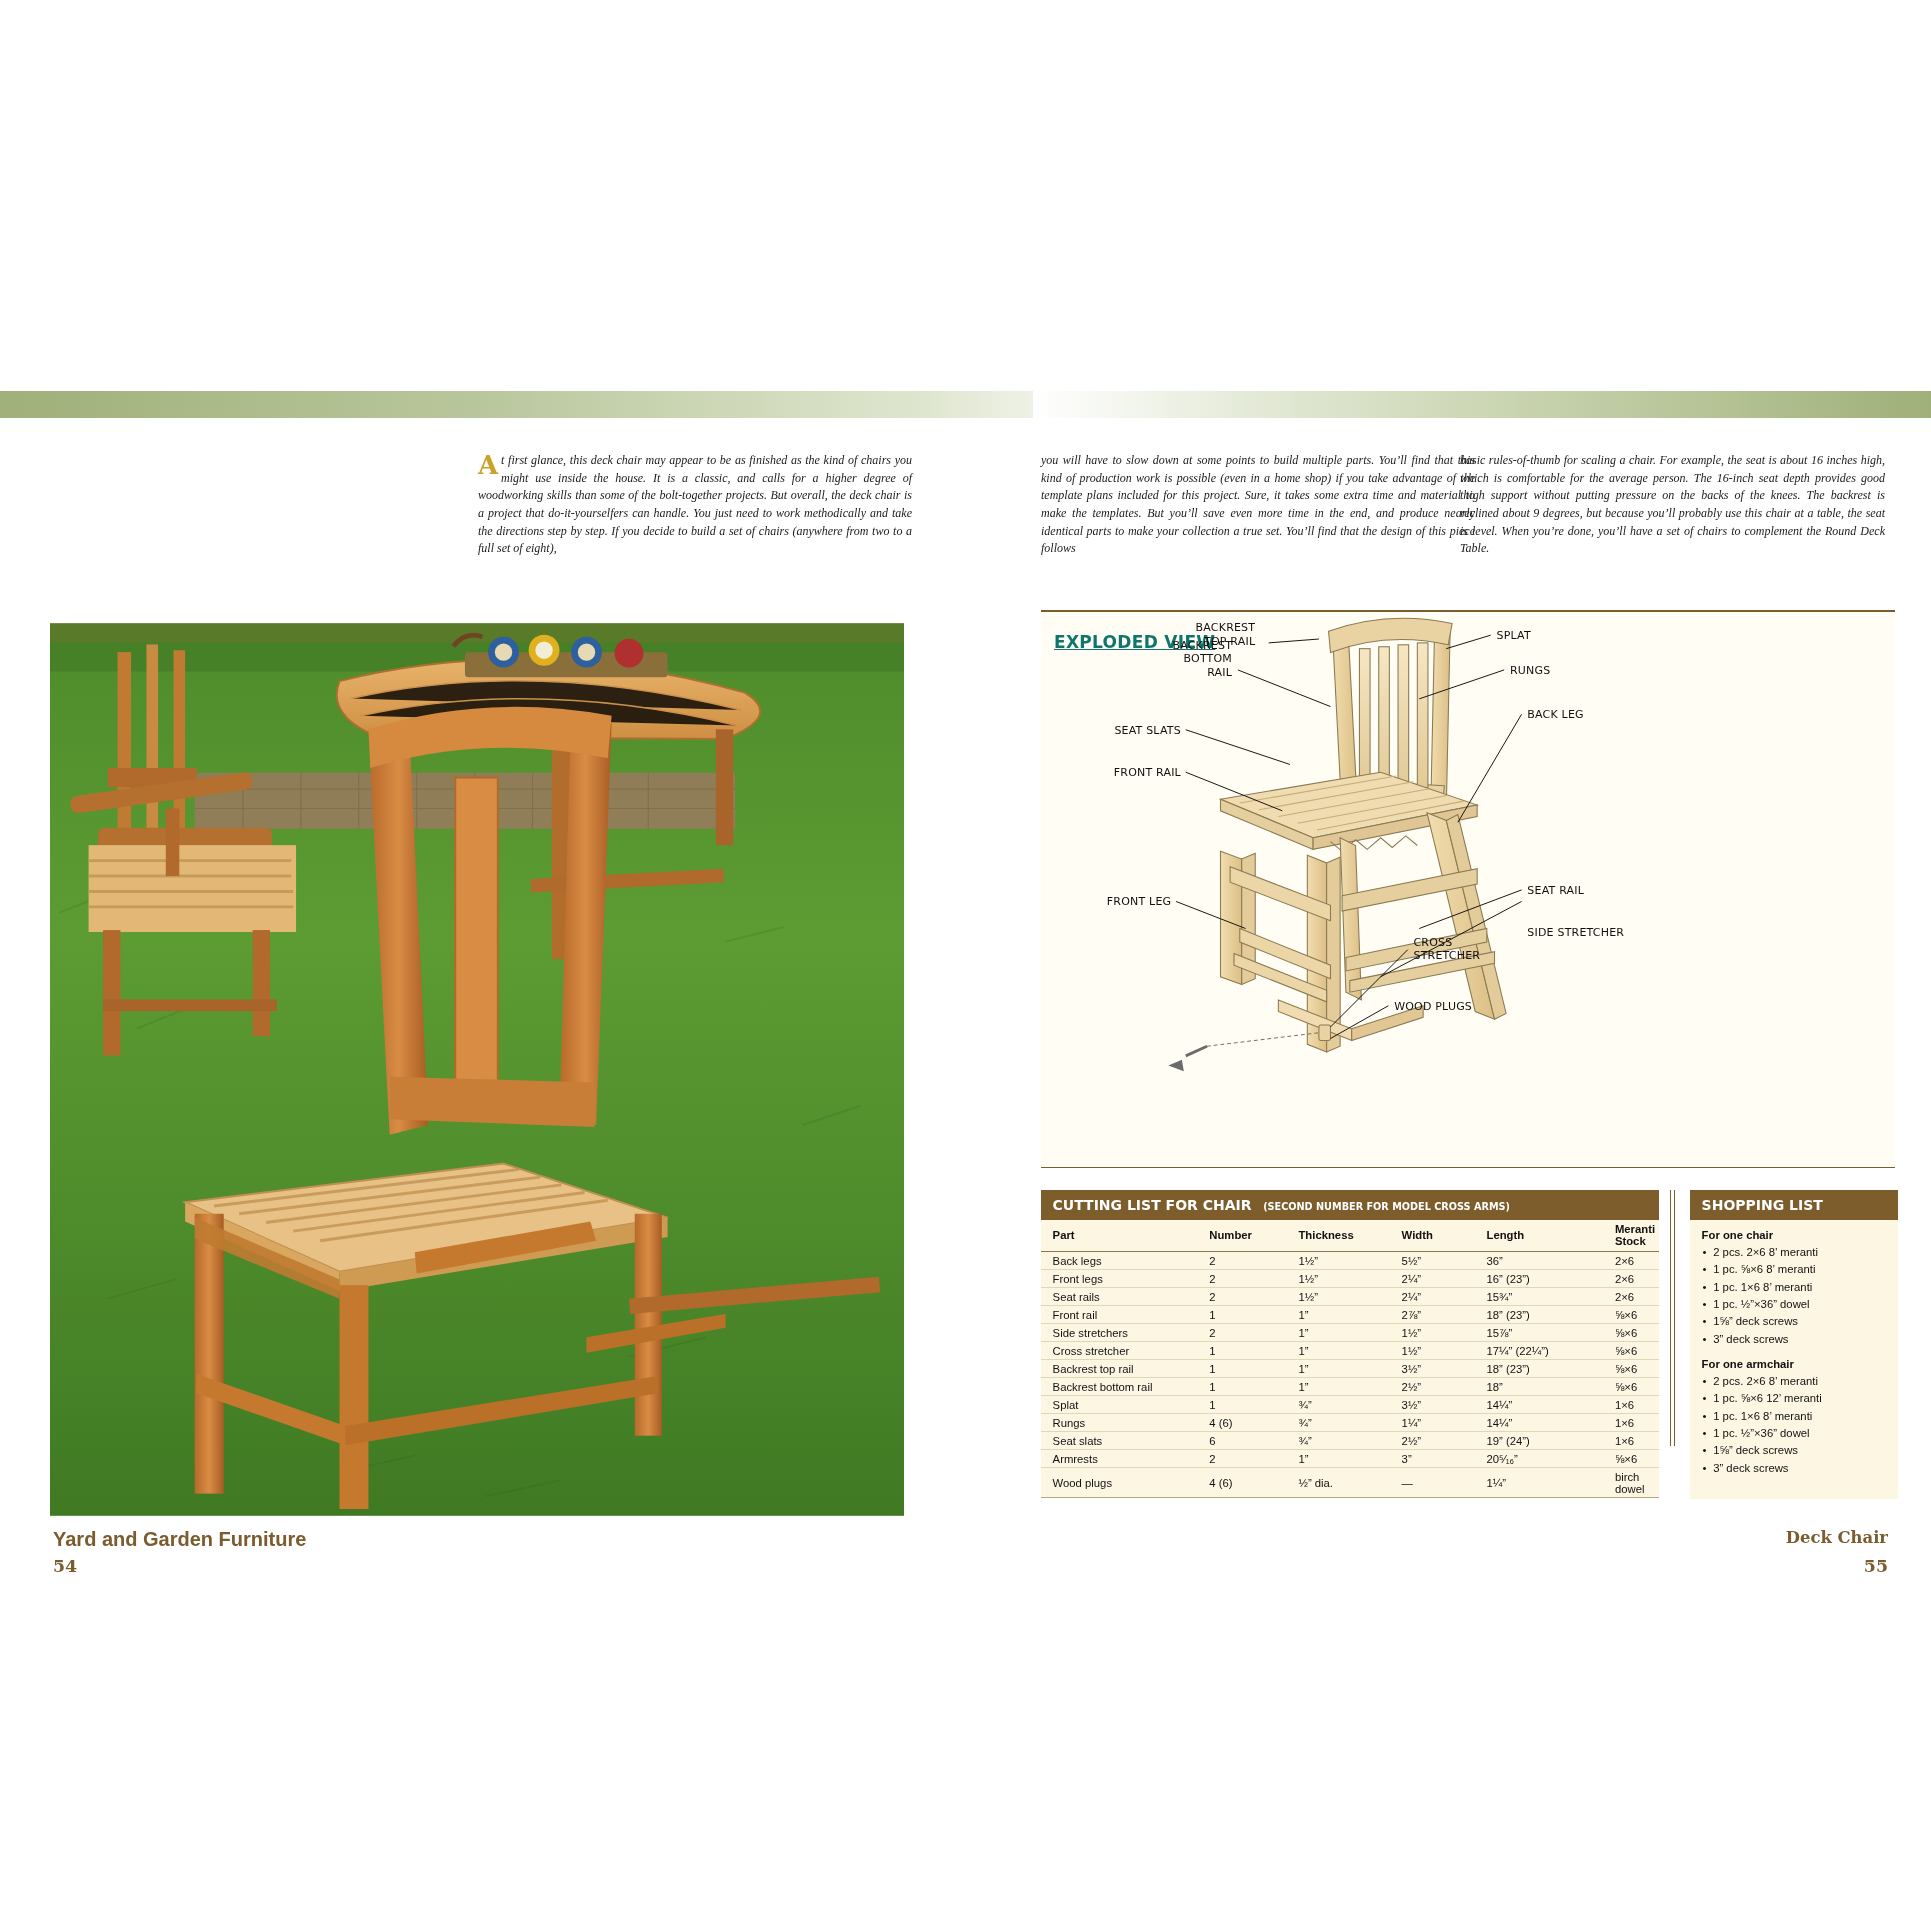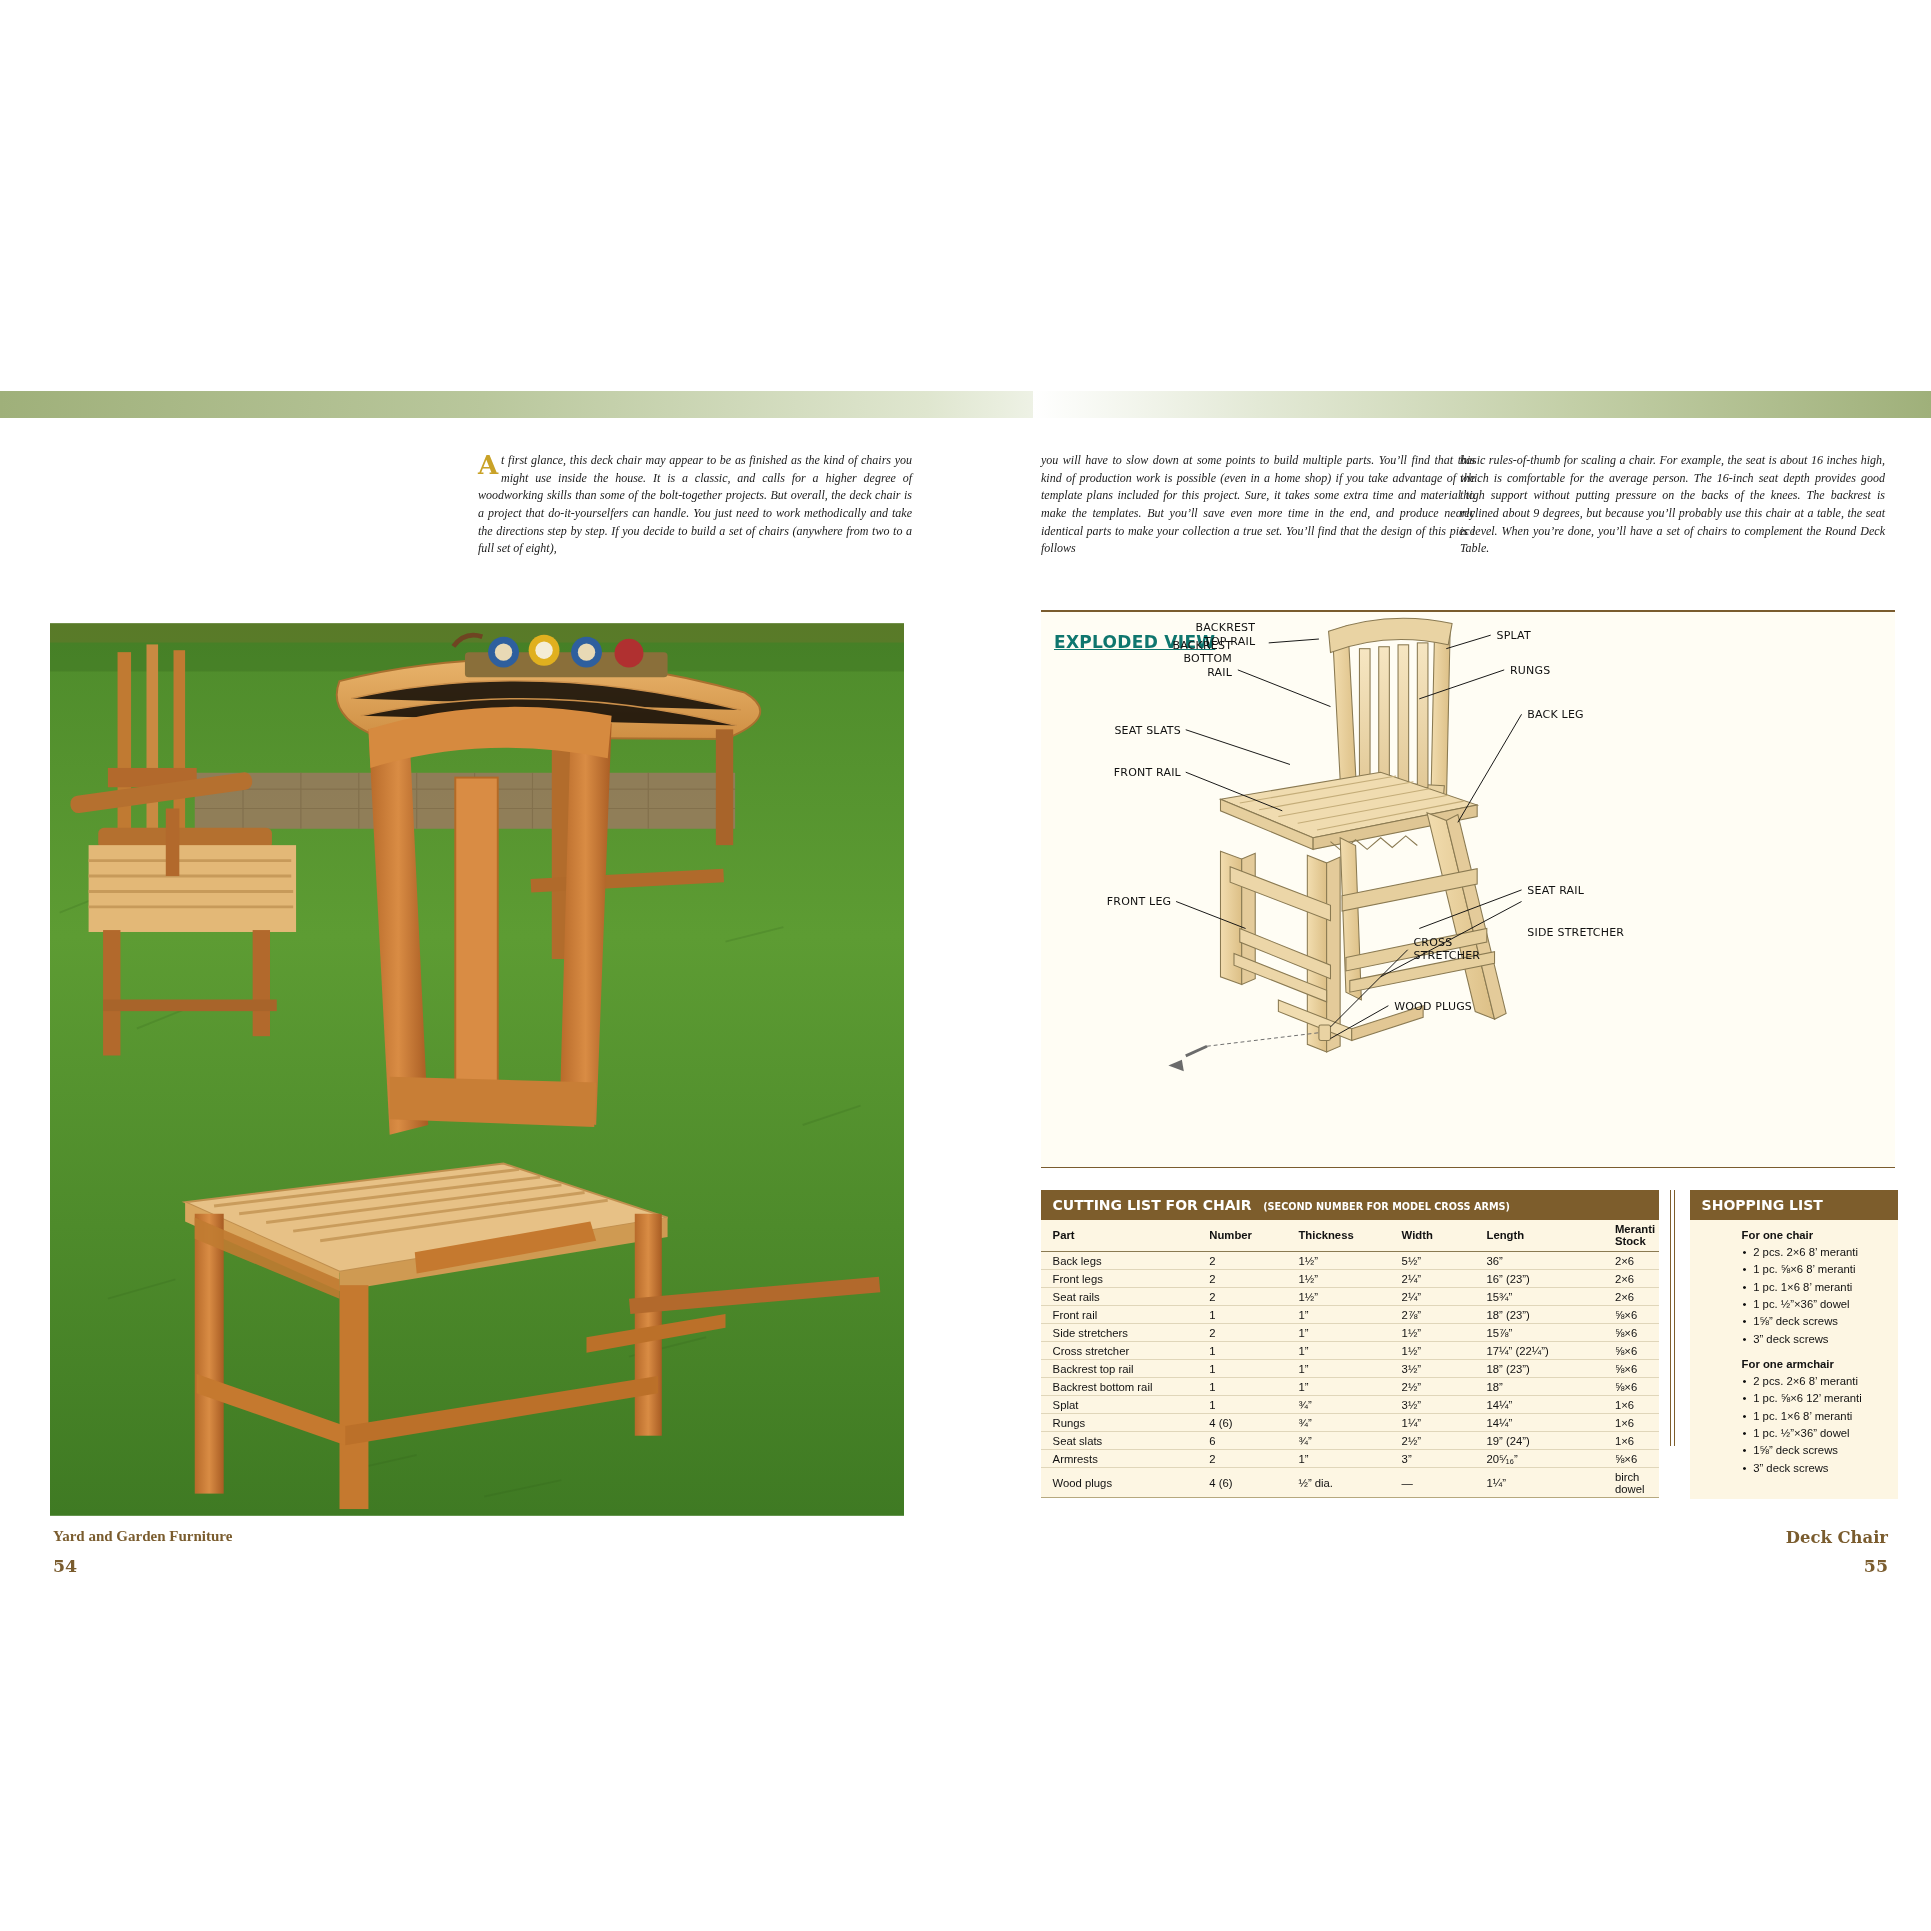--- a/index.html
+++ b/index.html
@@ -20,22 +20,22 @@
     font-size:12px;line-height:1.47;text-align:justify;color:#1a1a1a;}
   .col1{left:478px;top:452px;width:434px;}
   .col2{left:1041px;top:452px;width:434px;}
   .col3{left:1460px;top:452px;width:425px;font-style:italic;}
   .dropcap{float:left;font-size:26px;line-height:23px;font-weight:bold;font-style:normal;
     color:#c9a227;padding:1.9px 2.9px 0 0;font-family:"DejaVu Serif",serif;}
 
   .photo{position:absolute;left:50px;top:623px;width:854px;height:893px;overflow:hidden;}
   .photo svg{display:block;}
 
-  .footleft{position:absolute;left:53px;top:1528px;font-family:Liberation Serif, serif;font-weight:bold;
-    color:#7a5c2e;font-size:15px;}
+  .footleft{position:absolute;left:53px;top:1528px;font-family:Liberation Sans, sans-serif;font-weight:bold;
+    color:#7a5c2e;font-size:20px;}
   .pgnumL{position:absolute;left:53px;top:1556px;font-family:"DejaVu Serif",serif;font-weight:bold;
     color:#7a5c2e;font-size:17.4px;}
   .footright{position:absolute;left:1772px;top:1528px;font-family:"DejaVu Serif",serif;font-weight:bold;
     color:#7a5c2e;font-size:16.4px;text-align:right;width:116px;}
   .pgnumR{position:absolute;left:1772px;top:1556px;width:116px;text-align:right;
     font-family:"DejaVu Serif",serif;font-weight:bold;color:#7a5c2e;font-size:17.4px;}
 
   
   .exbox{position:absolute;left:1041px;top:610px;width:854px;height:555px;
     background:#fffdf4;border-top:2.9px solid #7a5c2e;border-bottom:1.9px solid #7a5c2e;}
@@ -53,21 +53,21 @@
   table.ct{border-collapse:collapse;width:100%;font-family:"Liberation Sans",sans-serif;font-size:11.3px;}
   table.ct th{text-align:left;font-weight:bold;padding:3.9px 3.9px 3.9px 11.6px;border-bottom:1px solid #8a7a52;color:#111;}
   table.ct td{padding:2.5px 3.9px 2.5px 11.6px;border-bottom:1px solid #e0d6ba;color:#111;}
   table.ct tr:last-child td{border-bottom:none;}
   .c0{width:145px;} .c1{width:75px;} .c2{width:89px;} .c3{width:71px;} .c4{width:116px;}
 
   
   .shopwrap{position:absolute;left:1690px;top:1190px;width:208px;background:#fdf6e3;}
   .shop-hdr{background:#7d5d2c;color:#fff;font-family:"DejaVu Sans",sans-serif;font-weight:bold;
     font-size:14px;padding:6.8px 9.7px 6.8px 11.6px;}
-  .shop-body{padding:9.7px 11.6px 11.6px 11.6px;font-family:"Liberation Sans",sans-serif;font-size:11.3px;color:#111;margin-left:40px;}
+  .shop-body{padding:9.7px 11.6px 11.6px 11.6px;font-family:"Liberation Sans",sans-serif;font-size:11.3px;color:#111;}
   .shop-body .grp{font-weight:bold;margin:0 0 3.9px 0;}
   .shop-body ul{margin:0 0 11.6px 0;padding:0 0 0 11.6px;list-style:none;}
   .shop-body li{position:relative;margin:0 0 2.4px 0;line-height:1.32;}
   .shop-body li:before{content:"\2022";position:absolute;left:-10.6px;top:0;}
   .divider{position:absolute;left:1670px;top:1190px;width:2.9px;height:256px;
     border-left:1px solid #7d5d2c;border-right:1px solid #7d5d2c;}
 </style>
 </head>
 <body>
 

